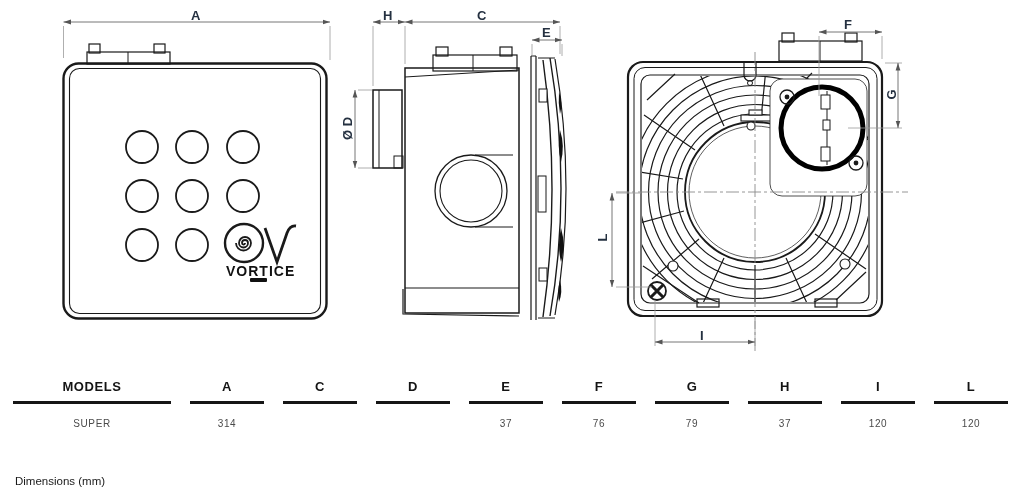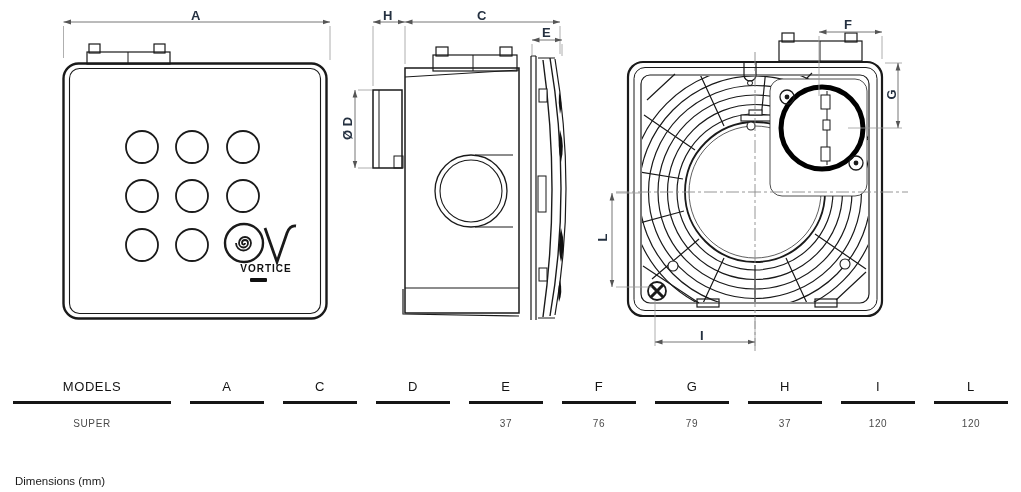--- a/index.html
+++ b/index.html
@@ -2,26 +2,26 @@
 <html><head>
 <meta charset="utf-8">
 <style>
   html,body{margin:0;padding:0;background:#fff;}
   .stage{position:relative;width:1021px;height:492px;background:#fff;
          font-family:"Liberation Sans",sans-serif;overflow:hidden;}
   .drawing-svg{position:absolute;left:0;top:0;}
   .dim-label{position:absolute;font-weight:700;font-size:13px;color:#243040;line-height:13px;}
   .vert{transform:rotate(-90deg);transform-origin:center center;white-space:nowrap;}
   .logo-text{position:absolute;left:226px;top:263px;width:64px;text-align:center;
-             font-size:10px;font-weight:700;letter-spacing:1px;color:#111;margin-left:8px;}
+             font-size:14px;font-weight:700;letter-spacing:1px;color:#111;}
   .logo-sub{position:absolute;left:250px;top:278px;width:17px;height:4px;background:#111;border-radius:1px;}
   .dims-table{position:absolute;left:13px;top:379px;display:flex;column-gap:19px;}
   .col{width:74px;}
   .col-models{width:158px;}
-  .col-h{font-size:13px;font-weight:400;letter-spacing:.6px;color:#141414;text-align:center;
+  .col-h{font-size:13px;font-weight:700;letter-spacing:.6px;color:#141414;text-align:center;
          padding-bottom:6px;border-bottom:3px solid #161616;line-height:16px;}
   .col-v{text-align:center;padding-top:14px;font-size:10px;color:#4a4a4a;letter-spacing:.6px;}
   .footnote{position:absolute;left:15px;top:459px;font-size:11.5px;color:#1a1a1a;margin-top:16px;}
 </style>
 </head>
 <body>
 
 <div class="stage">
 
   <svg class="drawing-svg" width="1021" height="372" viewBox="0 0 1021 372">
@@ -204,20 +204,21 @@
   <span class="logo-text">VORTICE</span>
   <span class="logo-sub"></span>
 
   <div class="dims-table">
     <div class="col col-models">
       <div class="col-h">MODELS</div>
       <div class="col-v">SUPER</div>
     </div>
     <div class="col">
       <div class="col-h">A</div>
+      <div class="col-v">314</div>
     </div>
     <div class="col">
       <div class="col-h">C</div>
     </div>
     <div class="col">
       <div class="col-h">D</div>
     </div>
     <div class="col">
       <div class="col-h">E</div>
       <div class="col-v">37</div>

